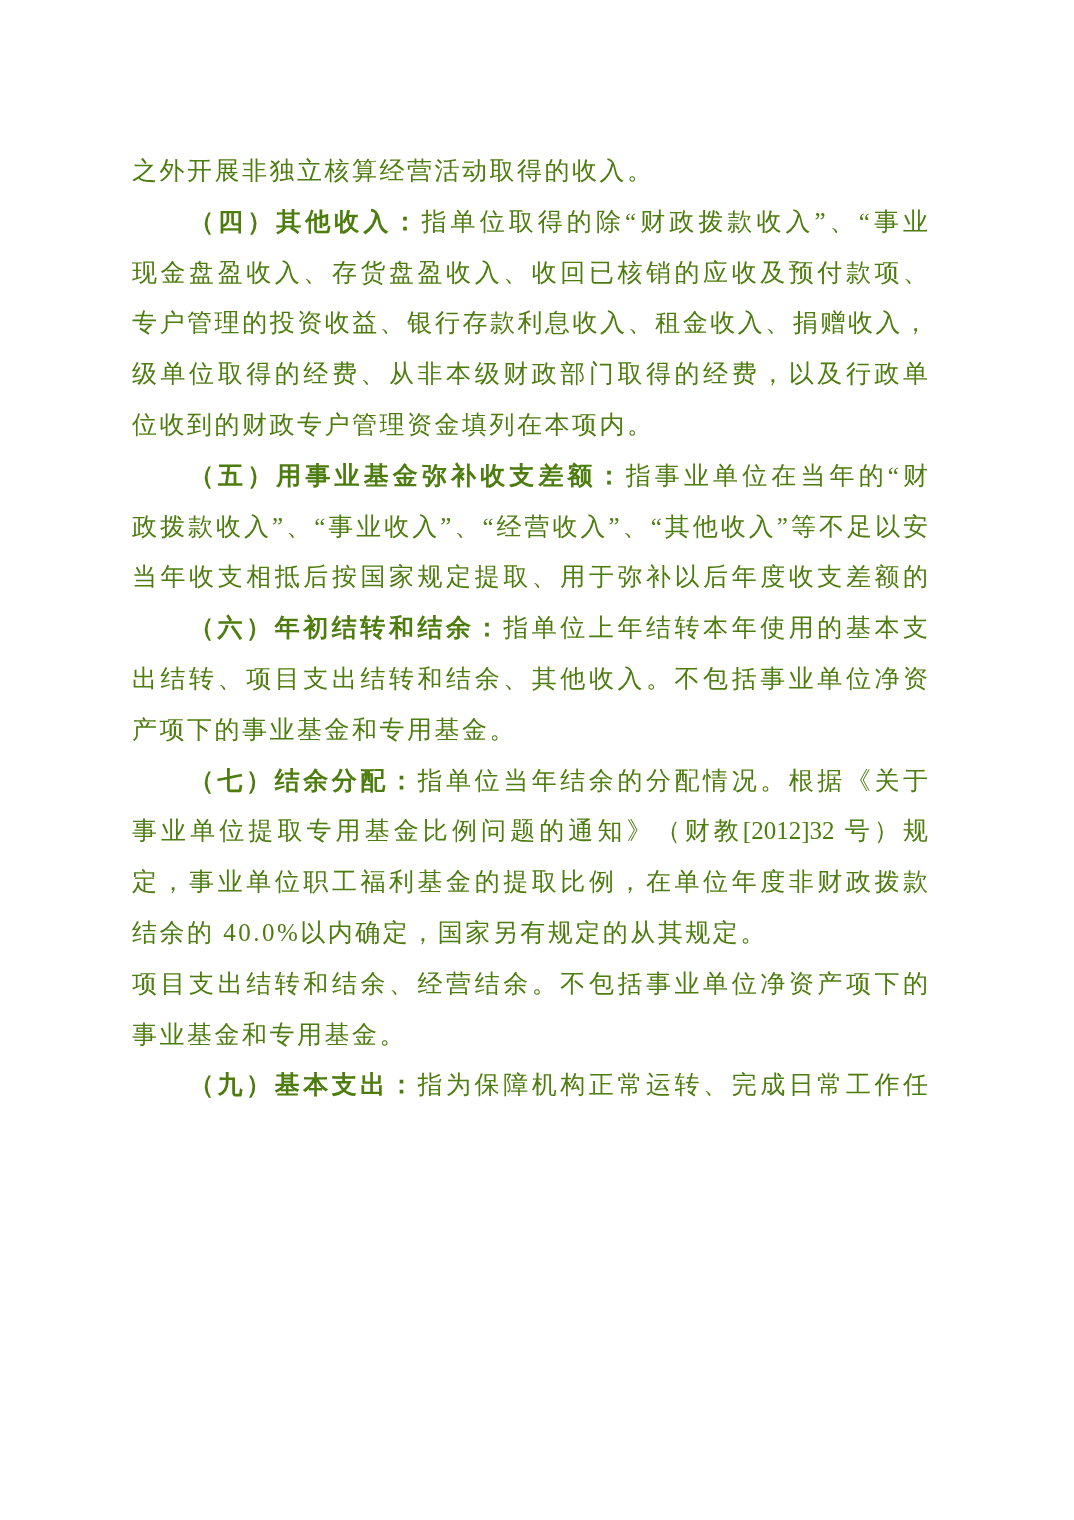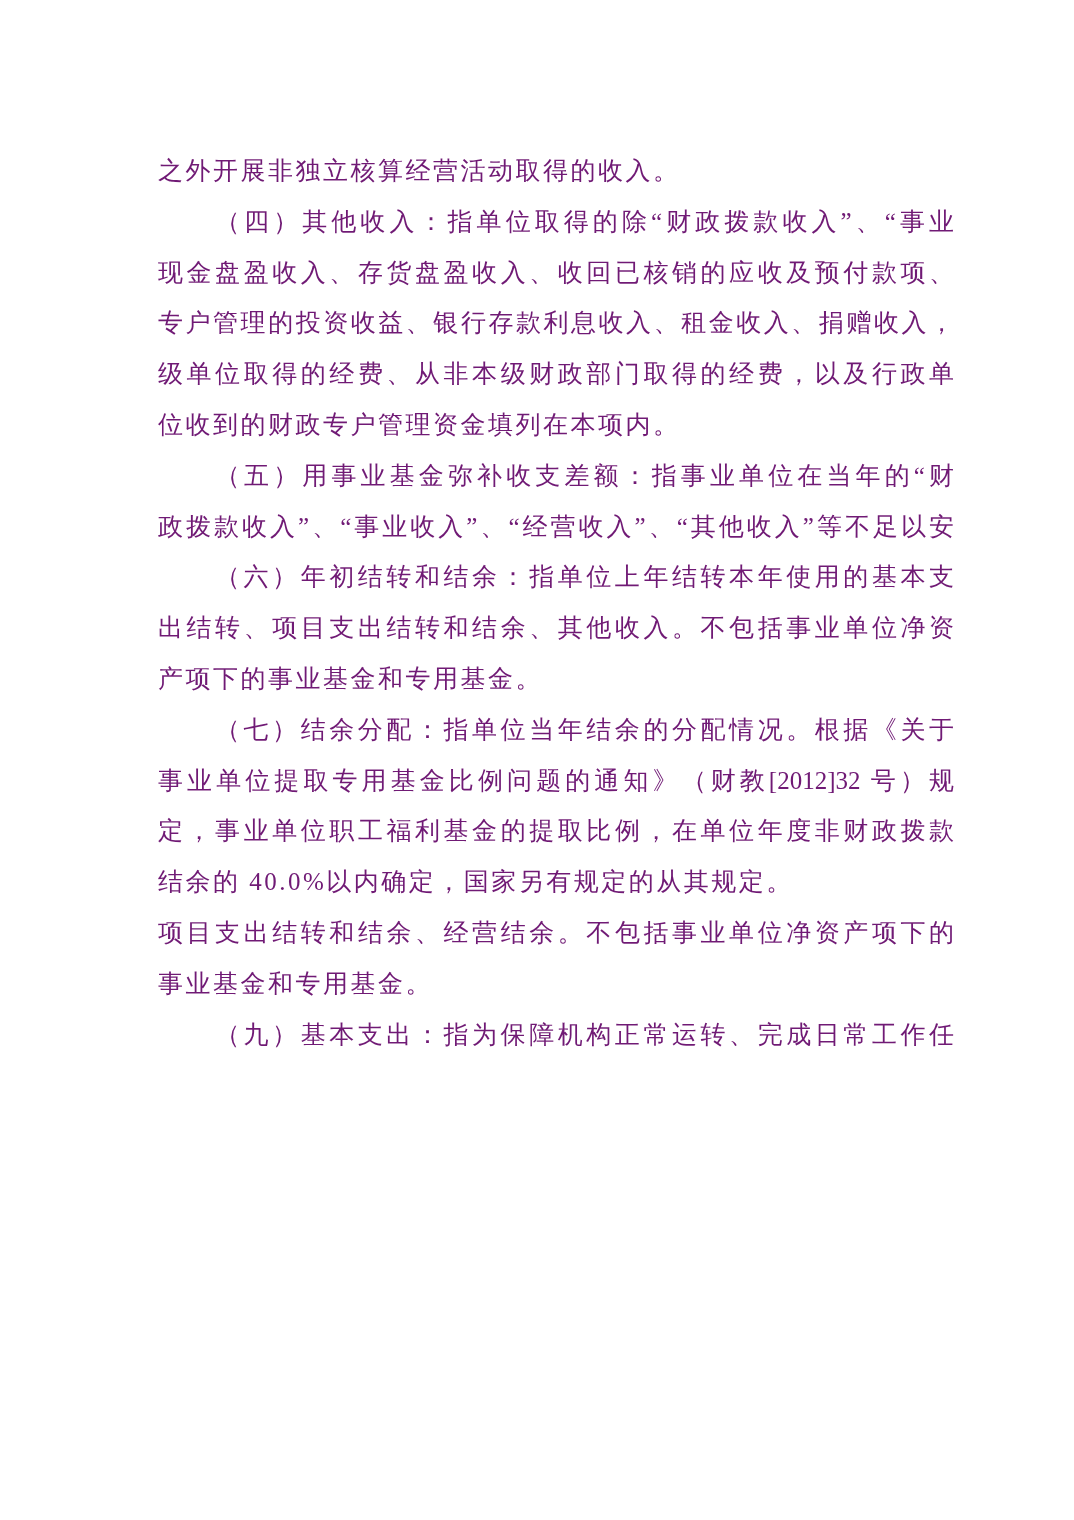--- a/index.html
+++ b/index.html
@@ -9,61 +9,62 @@
   }
   .page {
     position: relative;
     width: 1074px;
     height: 1520px;
     background: #ffffff;
     overflow: hidden;
   }
   .text-block {
     position: absolute;
-    left: 158px;
+    left: 132px;
     top: 146px;
     width: 796px;
     font-family: "Liberation Serif", "DejaVu Serif", serif;
     font-size: 25px;
     line-height: 50.8px;
-    color: #701a75;
+    color: #4d7c0f;
   }
   .line {
     height: 50.8px;
     text-align: justify;
     text-align-last: justify;
     white-space: nowrap;
   }
   .line.end {
     text-align-last: left;
     letter-spacing: 2.5px;
   }
   .line.ind {
     padding-left: 57px;
   }
   .b {
-    font-weight: 400;
+    font-weight: 700;
   }
 </style>
 </head>
 <body>
 
 <div class="page">
   <div class="text-block">
 
     <div class="line end"><span class="b"></span><span>之外开展非独立核算经营活动取得的收入。</span></div>
 
     <div class="line ind"><span class="b">（四）其他收入：</span><span>指单位取得的除“财政拨款收入”、“事业</span></div>
     <div class="line"><span class="b"></span><span>现金盘盈收入、存货盘盈收入、收回已核销的应收及预付款项、</span></div>
     <div class="line"><span class="b"></span><span>专户管理的投资收益、银行存款利息收入、租金收入、捐赠收入，</span></div>
     <div class="line"><span class="b"></span><span>级单位取得的经费、从非本级财政部门取得的经费，以及行政单</span></div>
     <div class="line end"><span class="b"></span><span>位收到的财政专户管理资金填列在本项内。</span></div>
 
     <div class="line ind"><span class="b">（五）用事业基金弥补收支差额：</span><span>指事业单位在当年的“财</span></div>
     <div class="line"><span class="b"></span><span>政拨款收入”、“事业收入”、“经营收入”、“其他收入”等不足以安</span></div>
+    <div class="line"><span class="b"></span><span>当年收支相抵后按国家规定提取、用于弥补以后年度收支差额的</span></div>
 
     <div class="line ind"><span class="b">（六）年初结转和结余：</span><span>指单位上年结转本年使用的基本支</span></div>
     <div class="line"><span class="b"></span><span>出结转、项目支出结转和结余、其他收入。不包括事业单位净资</span></div>
     <div class="line end"><span class="b"></span><span>产项下的事业基金和专用基金。</span></div>
 
     <div class="line ind"><span class="b">（七）结余分配：</span><span>指单位当年结余的分配情况。根据《关于</span></div>
     <div class="line"><span class="b"></span><span>事业单位提取专用基金比例问题的通知》（财教[2012]32 号）规</span></div>
     <div class="line"><span class="b"></span><span>定，事业单位职工福利基金的提取比例，在单位年度非财政拨款</span></div>
     <div class="line end"><span class="b"></span><span>结余的 40.0%以内确定，国家另有规定的从其规定。</span></div>
 

